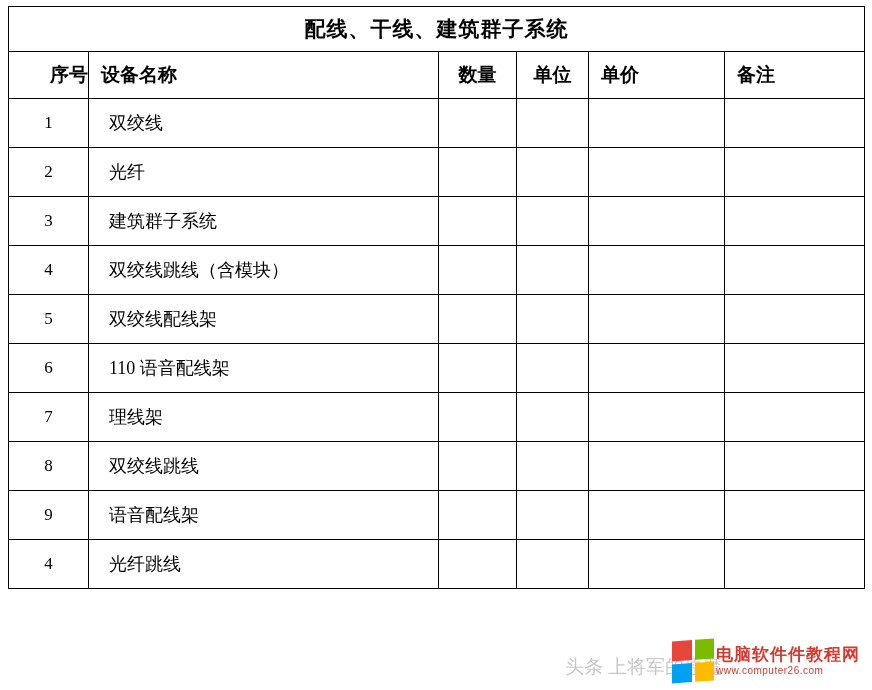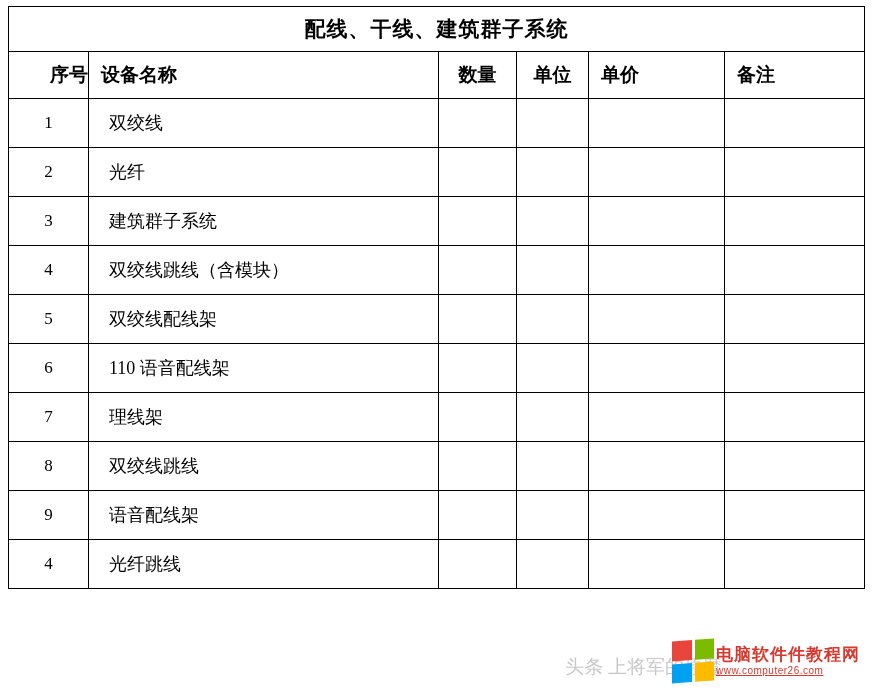--- a/index.html
+++ b/index.html
@@ -101,21 +101,20 @@
     font-size: 17px;
     font-weight: bold;
     color: #d43a2f;
     letter-spacing: 1px;
   }
   .wm-sub {
     font-family: "Liberation Sans", sans-serif;
     font-size: 10px;
     color: #d43a2f;
     letter-spacing: 0.5px;
-    text-decoration: underline;
   }
   .toutiao {
     position: absolute;
     right: 150px;
     bottom: 10px;
     font-size: 19px;
     color: #9a9a9a;
     opacity: 0.55;
     white-space: nowrap;
     pointer-events: none;

